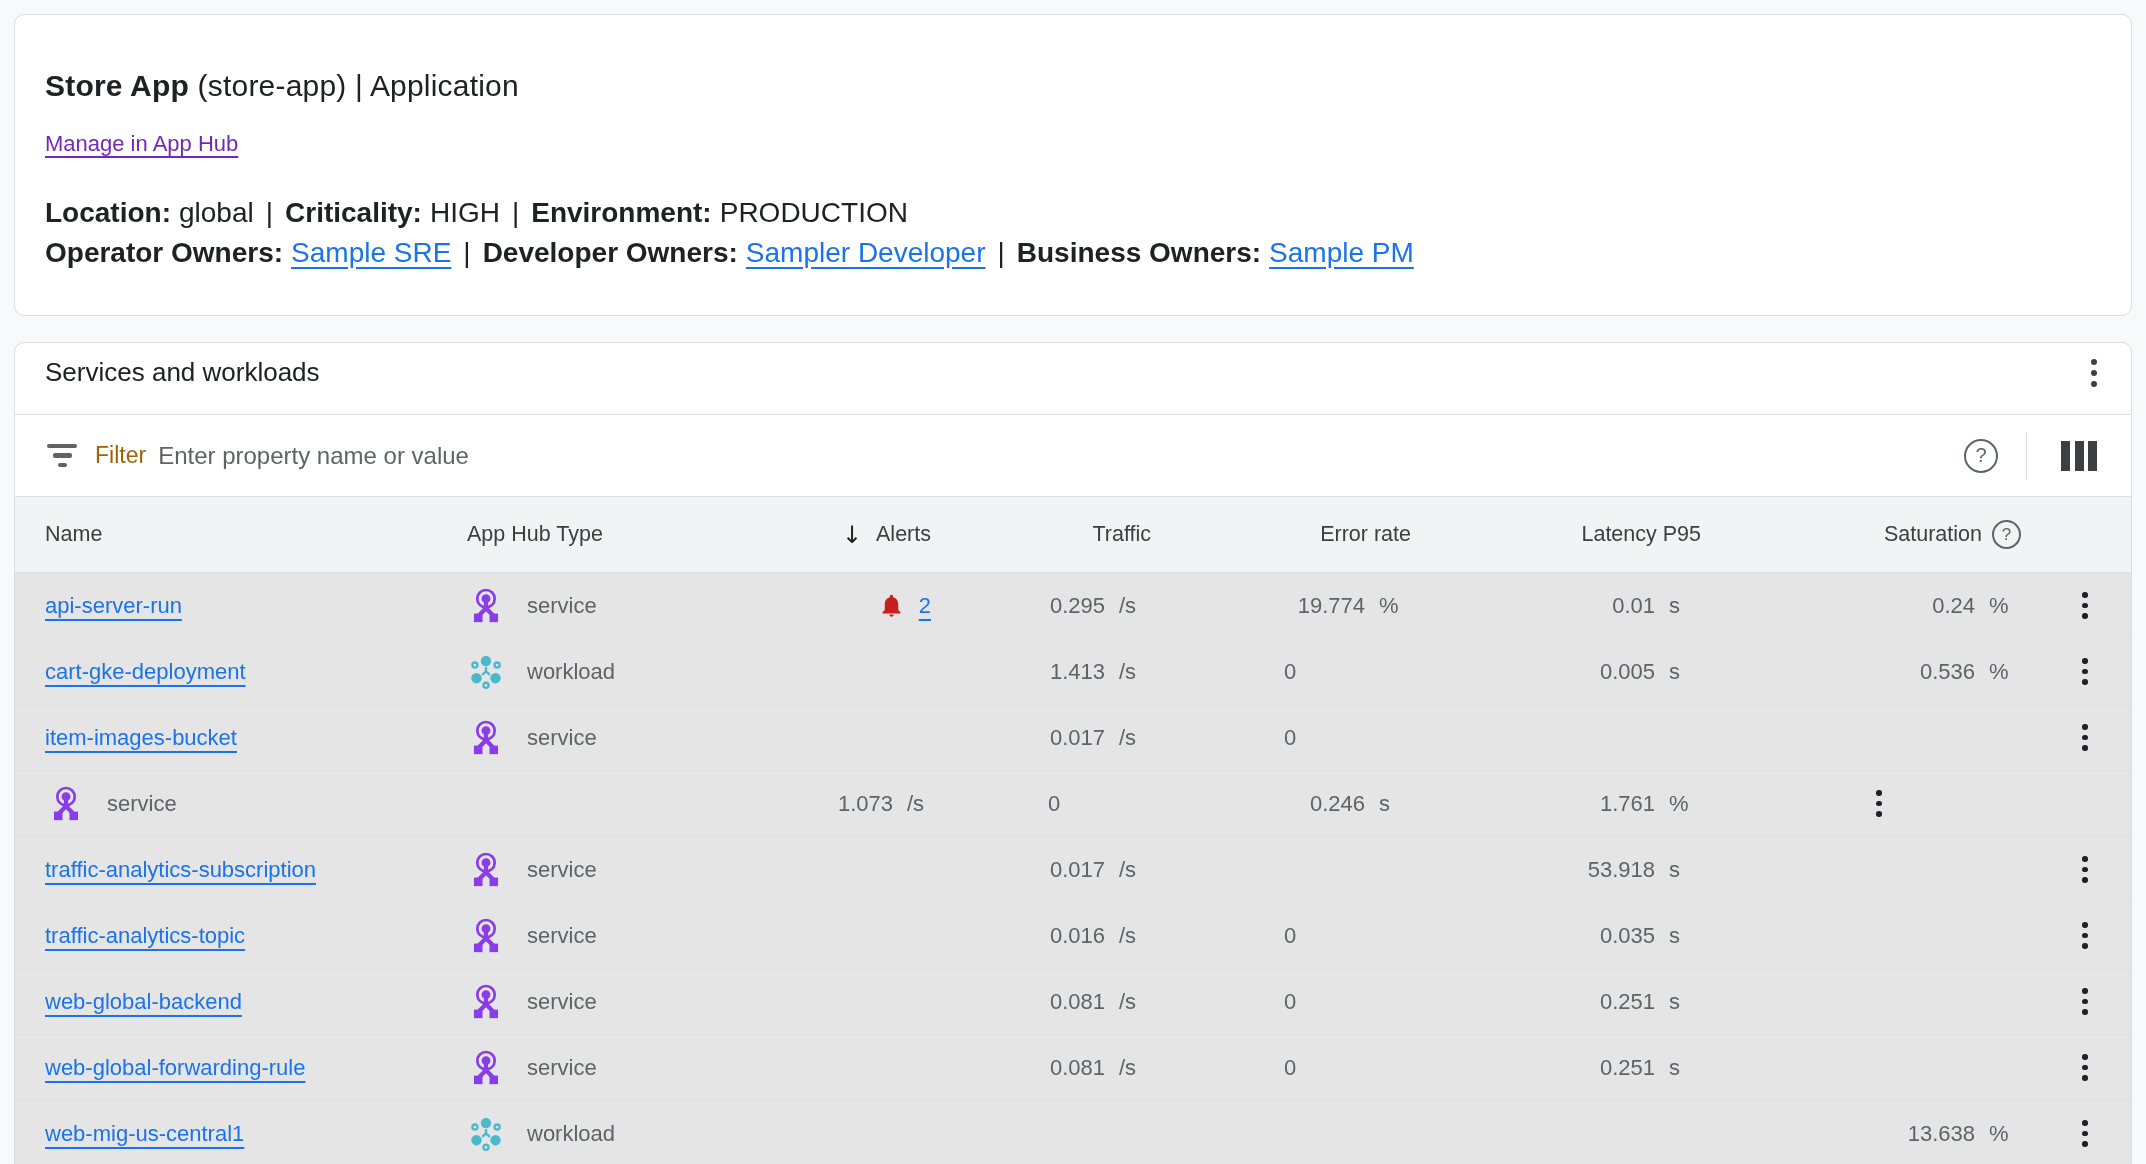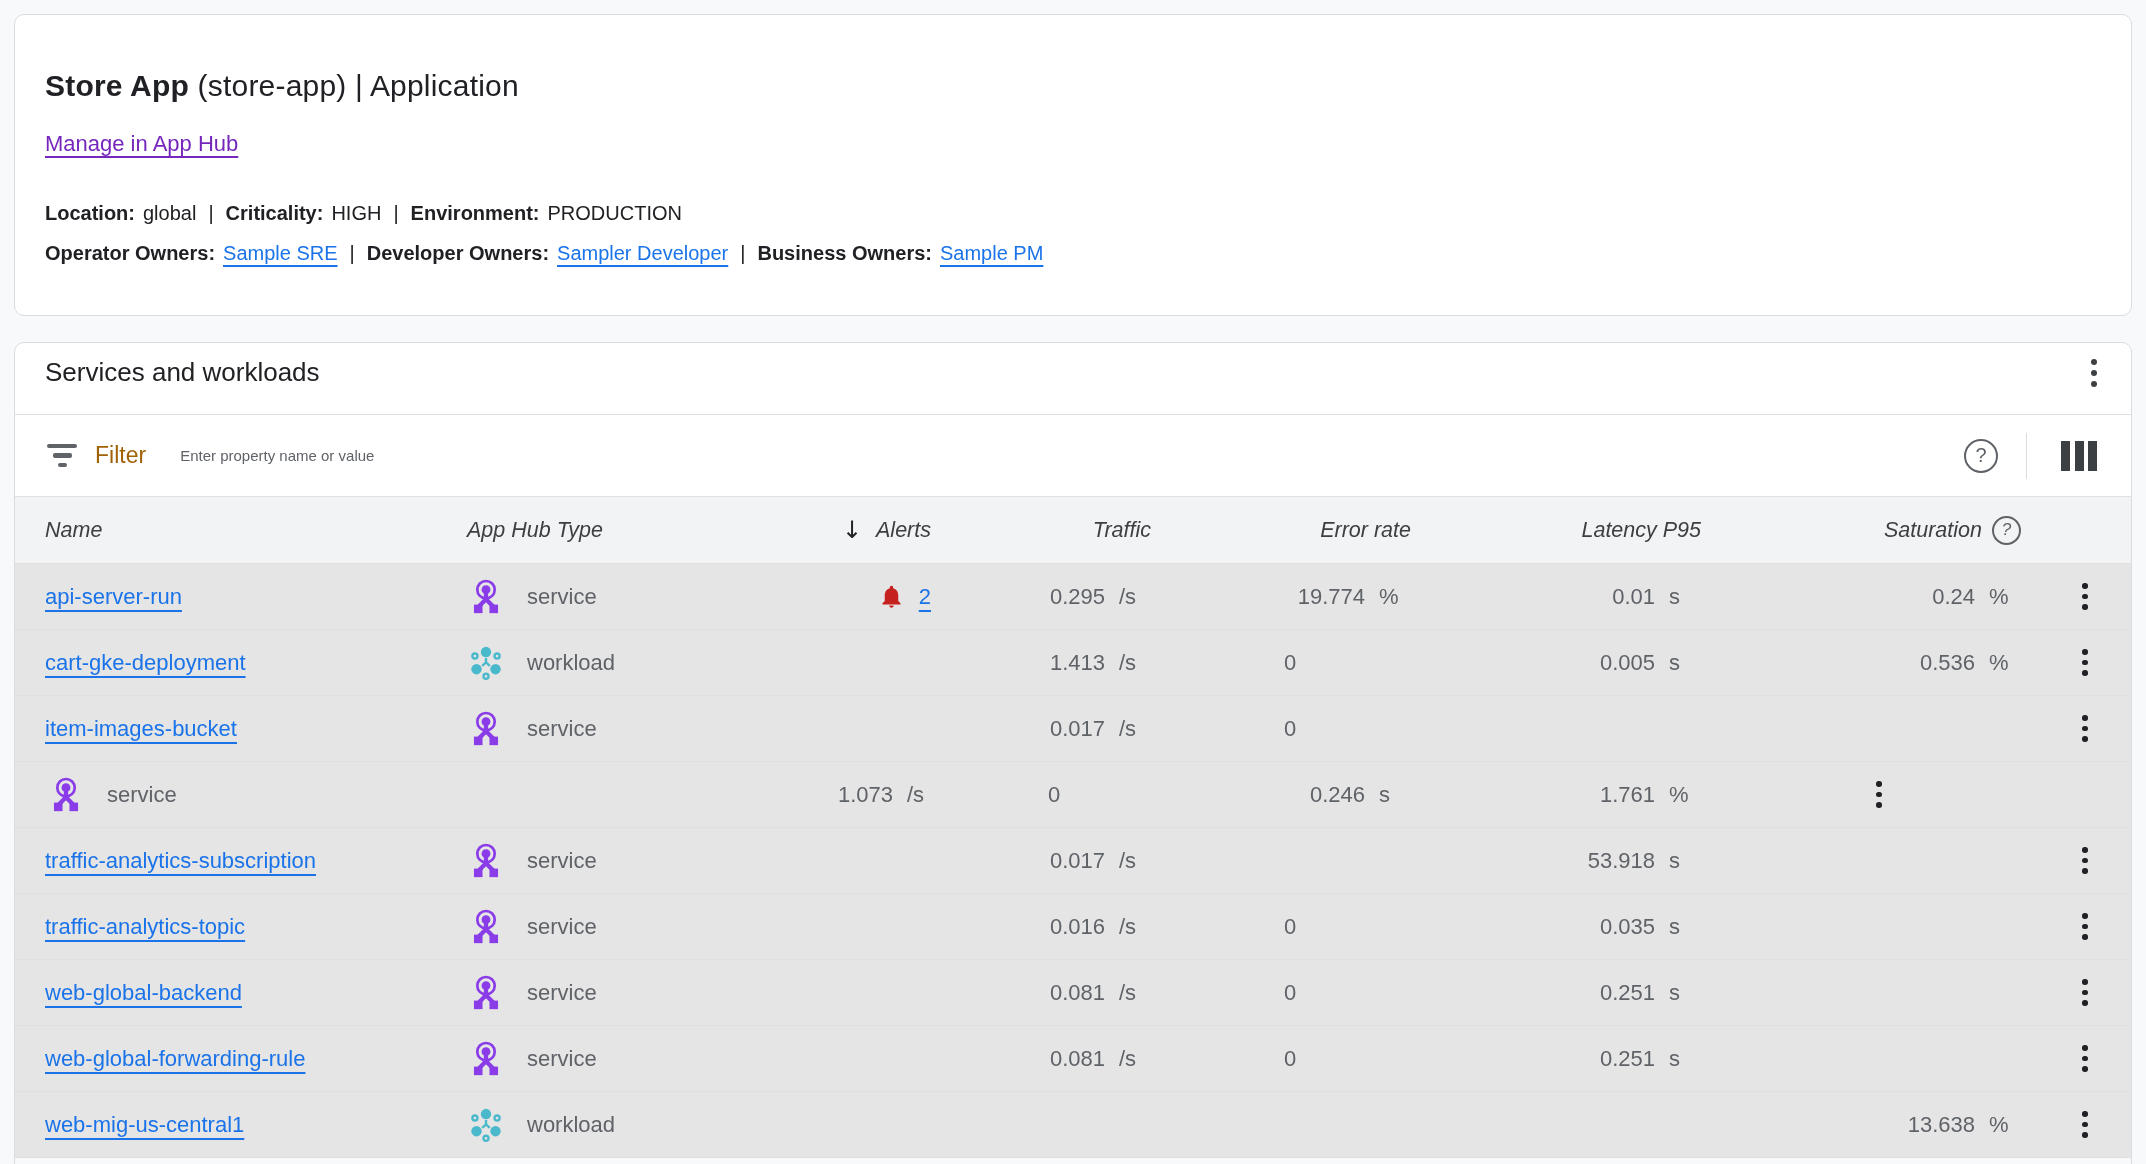--- a/index.html
+++ b/index.html
@@ -18,21 +18,21 @@
 
   
   .app-card { margin-top: 14px; padding: 54px 18px 42px 30px; }
   .app-title { font-size: 30px; font-weight: 400; letter-spacing: .2px; }
   .app-title b { font-weight: 700; }
   .manage-link-row { margin-top: 28px; }
   .manage-link {
     color: #7627bb; font-size: 22px; text-decoration: underline;
     text-underline-offset: 5px; cursor: pointer;
   }
-  .meta { margin-top: 36px; font-size: 20px; line-height: 40px; color: #202124; }
+  .meta { margin-top: 36px; font-size: 28px; line-height: 40px; color: #202124; }
   .meta b { font-weight: 700; margin-right: 8px; }
   .meta .sep { margin: 0 12px; }
   .meta a {
     color: #1a73e8; text-decoration: underline; text-underline-offset: 5px; cursor: pointer;
   }
 
   
   .table-card { margin-top: 26px; padding: 0; overflow: hidden; }
   .card-header {
     height: 72px; display: flex; align-items: center;
@@ -55,21 +55,21 @@
   }
   .filter-chip { display: flex; align-items: center; gap: 18px; cursor: pointer; }
   .filter-glyph { display: flex; flex-direction: column; gap: 5px; align-items: center; width: 30px; }
   .filter-glyph i { display: block; height: 4.5px; border-radius: 2px; background: #5f6368; }
   .filter-glyph i:nth-child(1) { width: 30px; }
   .filter-glyph i:nth-child(2) { width: 19px; }
   .filter-glyph i:nth-child(3) { width: 9px; }
   .filter-label { font-size: 23px; font-weight: 500; color: #a16207; }
   .filter-input {
     flex: 1; border: 0; outline: none; background: transparent;
-    font-size: 15px; margin-left: 34px; color: #3b82f6;
+    font-size: 24px; margin-left: 12px; color: #3b82f6;
     font-family: "Liberation Sans", "DejaVu Sans", sans-serif;
   }
   .filter-input::placeholder { color: #5f6368; opacity: 1; }
   .help-icon {
     width: 34px; height: 34px; border: 2.5px solid #5f6368; border-radius: 50%;
     display: inline-flex; align-items: center; justify-content: center;
     color: #5f6368; font-size: 20px; font-weight: 500; cursor: pointer; flex: none;
   }
   .v-divider { width: 1px; height: 46px; background: #dadce0; margin: 0 28px; }
   .columns-btn {
@@ -77,22 +77,22 @@
   }
   .columns-btn i { display: block; width: 9px; height: 30px; background: #3c4043; }
 
   
   .grid {
     display: grid;
     grid-template-columns: 420px 322px 200px 212px 260px 290px 320px 1fr;
     align-items: center;
   }
   .thead {
-    background: #f1f3f4; height: 66px;
-    font-size: 21.5px; font-weight: 500; color: #3c4043; font-style: italic;
+    background: #f1f3f4; height: 75px;
+    font-size: 21.5px; font-weight: 500; color: #3c4043;
   }
   .trow { height: 66px; border-top: 1px solid #e0e0e0; background: #e5e5e5; }
   .trow:first-of-type { border-top: 0; }
 
   .c-name { padding-left: 30px; }
   .c-name a {
     color: #1a73e8; font-size: 22px; text-decoration: underline;
     text-underline-offset: 6px; cursor: pointer;
   }
   .c-type { display: flex; align-items: center; gap: 22px; padding-left: 32px; }

